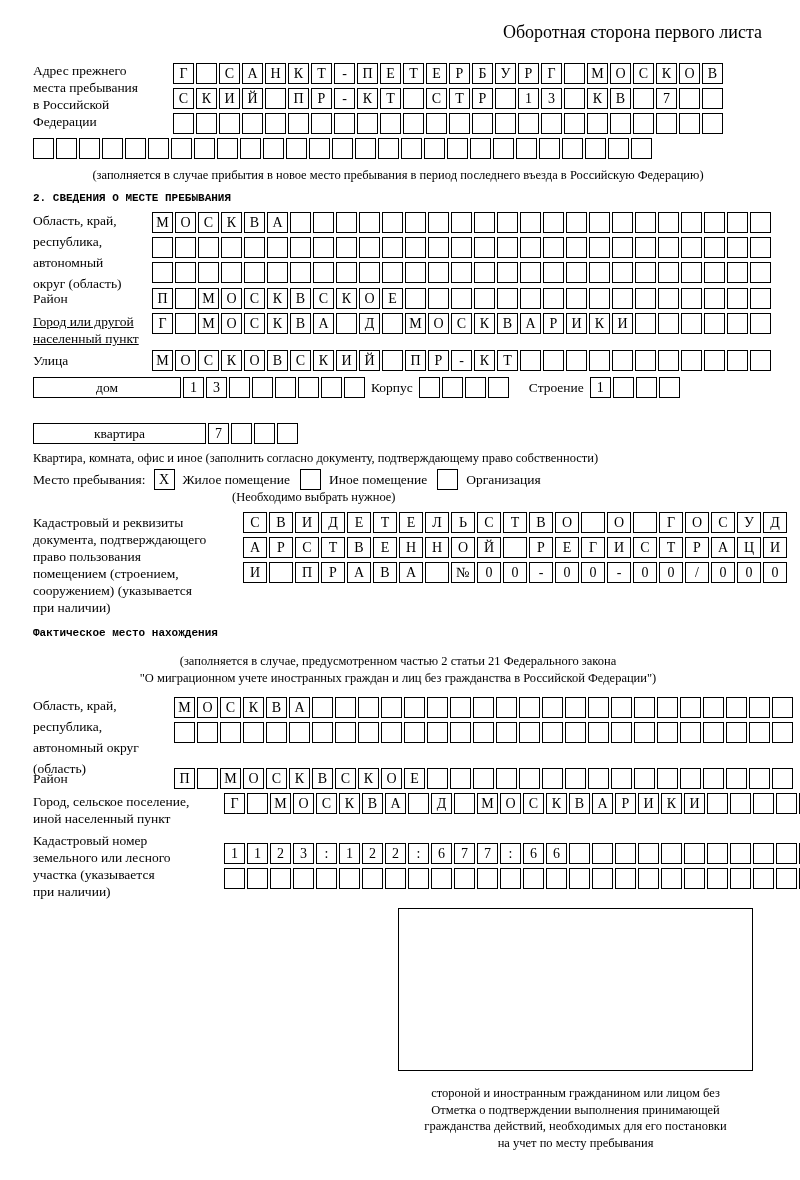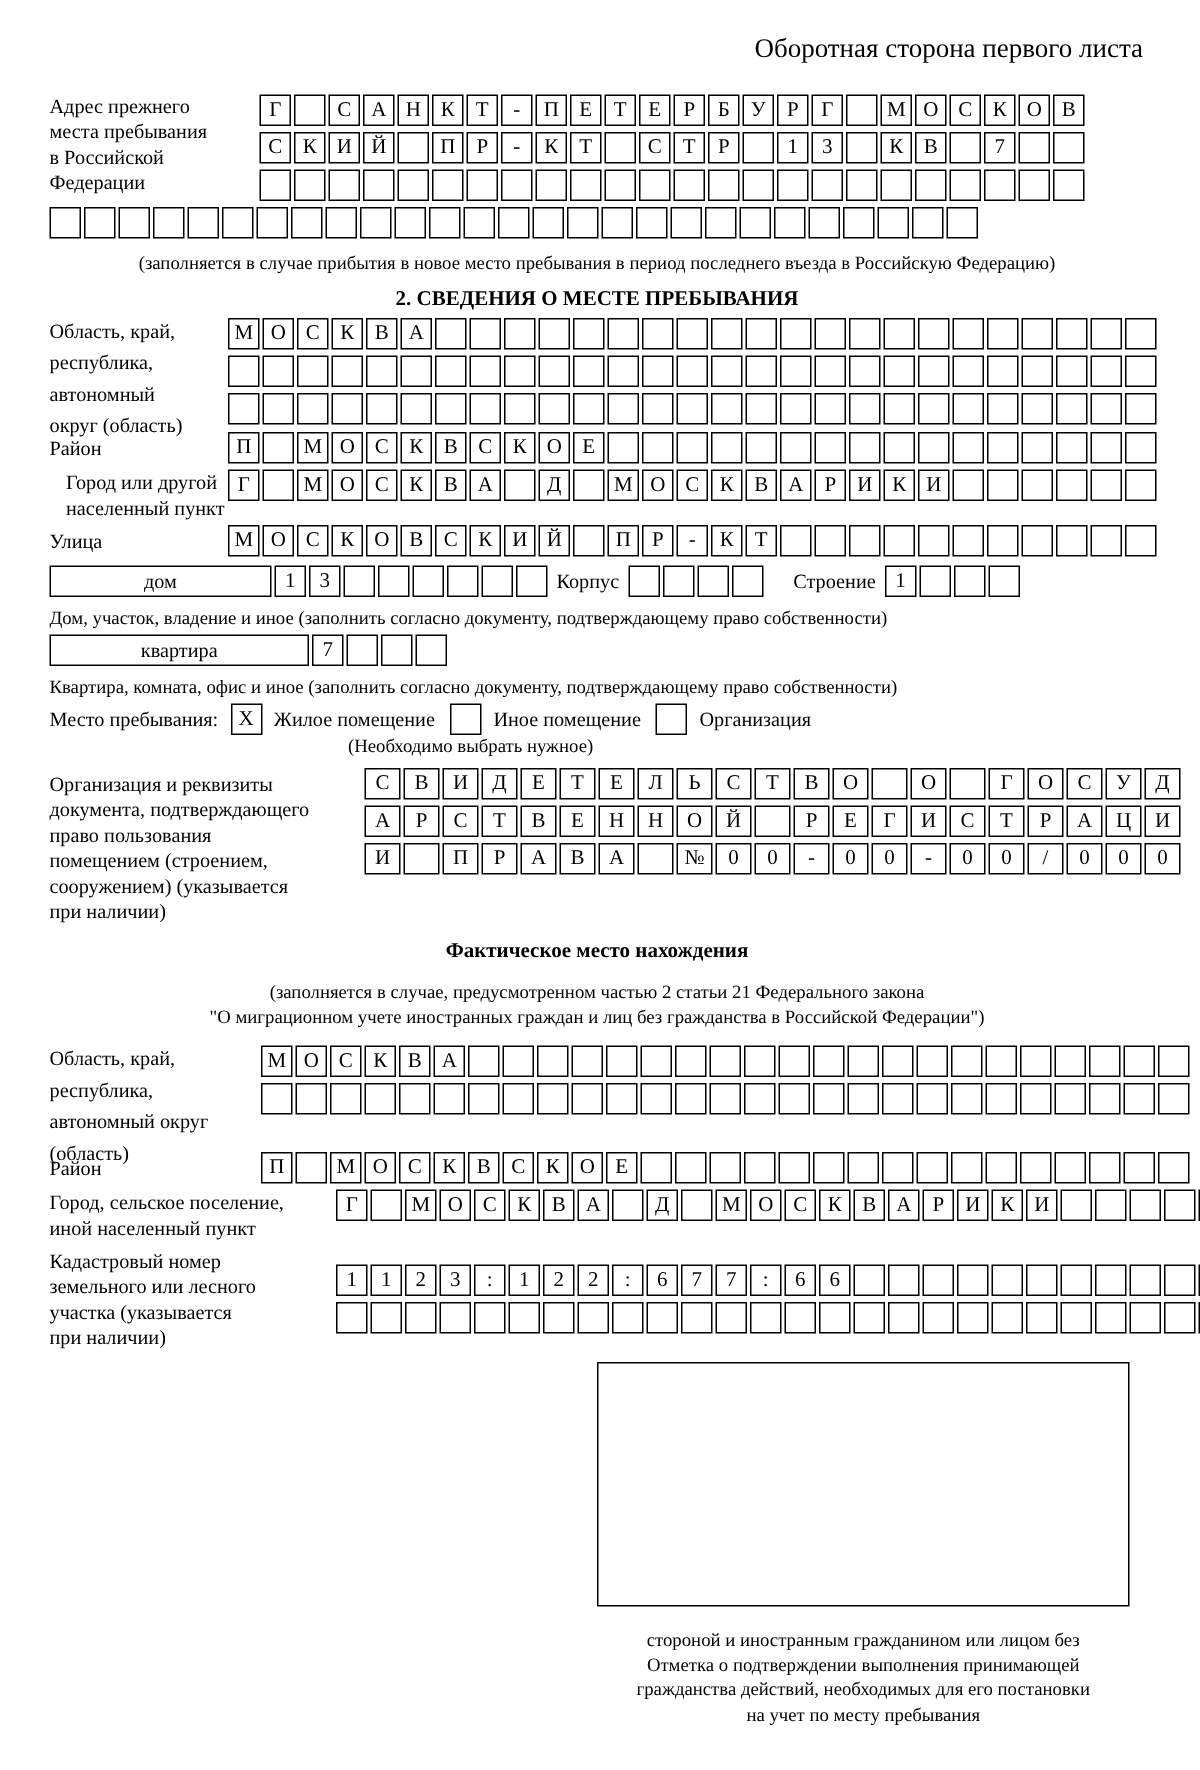--- a/index.html
+++ b/index.html
@@ -71,23 +71,23 @@
   .bigbox {
     border: 1px solid #000;
     box-sizing: border-box;
   }
   .footnote {
     font-size: 12.5px;
     line-height: 16.5px;
     text-align: center;
   }
   .sec-title {
-    font-size: 14px;
+    font-size: 11px;
     font-weight: bold;
-    text-align: center;
+    font-family: Liberation Mono, monospace;
   }
 </style>
 </head>
 <body>
 
 <div class="page">
 
   <div class="abs hdr-right">Оборотная сторона первого листа</div>
 
   <div class="abs lbl" style="top:62px; left:33px; width:140px;">
@@ -343,21 +343,21 @@
         <div class="cell blank"></div>
         <div class="cell blank"></div>
         <div class="cell blank"></div>
         <div class="cell blank"></div>
         <div class="cell blank"></div>
         <div class="cell blank"></div>
         <div class="cell blank"></div>
       </div>
     </div>
 
-  <div class="abs lbl" style="top:313px; left:44px; width:140px;">
+  <div class="abs lbl" style="top:313px; left:33px; width:140px;text-decoration:underline;">
     <div>Город или другой</div>
     <div>населенный пункт</div>
   </div>
   <div class="abs" style="top:313px; left:152px;">
       <div class="cellrow" id="s2city">
         <div class="cell">Г</div>
         <div class="cell blank"></div>
         <div class="cell">М</div>
         <div class="cell">О</div>
         <div class="cell">С</div>
@@ -440,21 +440,20 @@
       </div>
     <div class="inline-lbl" style="margin:0 6px 0 18px;">Строение</div>
     <div class="cellrow" id="s2str">
         <div class="cell">1</div>
         <div class="cell blank"></div>
         <div class="cell blank"></div>
         <div class="cell blank"></div>
       </div>
   </div>
 
-  <div class="abs lbl-sm" style="top:404px; left:33px;">Дом, участок, владение и иное (заполнить согласно документу, подтверждающему право собственности)</div>
 
   <div class="abs flexrow" style="top:423px; left:33px;">
     <div class="wide-box" style="width:173px;">квартира</div>
     <div class="cellrow" id="s2flat">
         <div class="cell">7</div>
         <div class="cell blank"></div>
         <div class="cell blank"></div>
         <div class="cell blank"></div>
       </div>
   </div>
@@ -466,21 +465,21 @@
     <div class="cell" style="margin-left:8px;">X</div>
     <div class="inline-lbl" style="margin-left:6px;">Жилое помещение</div>
     <div class="cell" style="margin-left:10px;"></div>
     <div class="inline-lbl" style="margin-left:6px;">Иное помещение</div>
     <div class="cell" style="margin-left:10px;"></div>
     <div class="inline-lbl" style="margin-left:6px;">Организация</div>
   </div>
   <div class="abs lbl-sm" style="top:489px; left:232px;">(Необходимо выбрать нужное)</div>
 
   <div class="abs lbl" style="top:514px; left:33px; width:210px;">
-    <div>Организация и реквизиты</div>
+    <div>Кадастровый и реквизиты</div>
     <div>документа, подтверждающего</div>
     <div>право пользования</div>
     <div>помещением (строением,</div>
     <div>сооружением) (указывается</div>
     <div>при наличии)</div>
   </div>
   <div class="abs" style="top:512px; left:243px;">
       <div class="cellrow" id="s2doc1">
         <div class="cell" style="width: 24px;">С</div>
         <div class="cell" style="width: 24px;">В</div>

